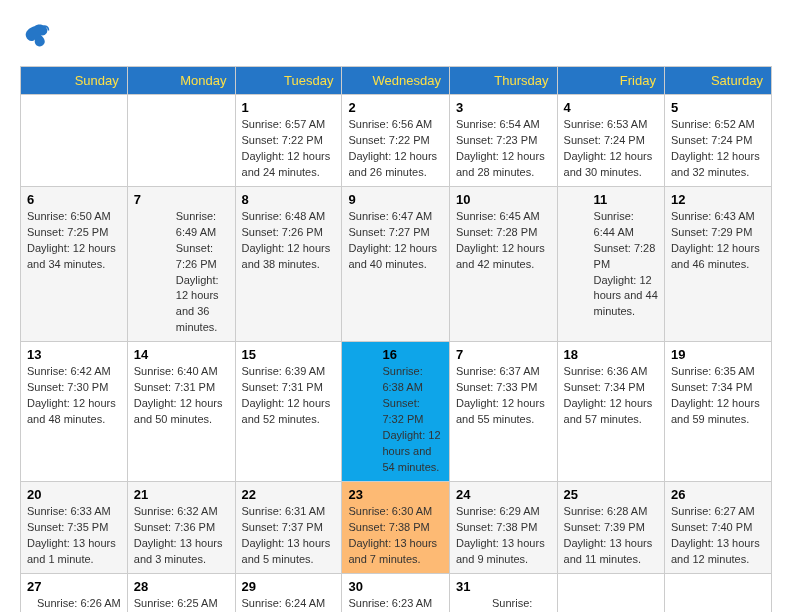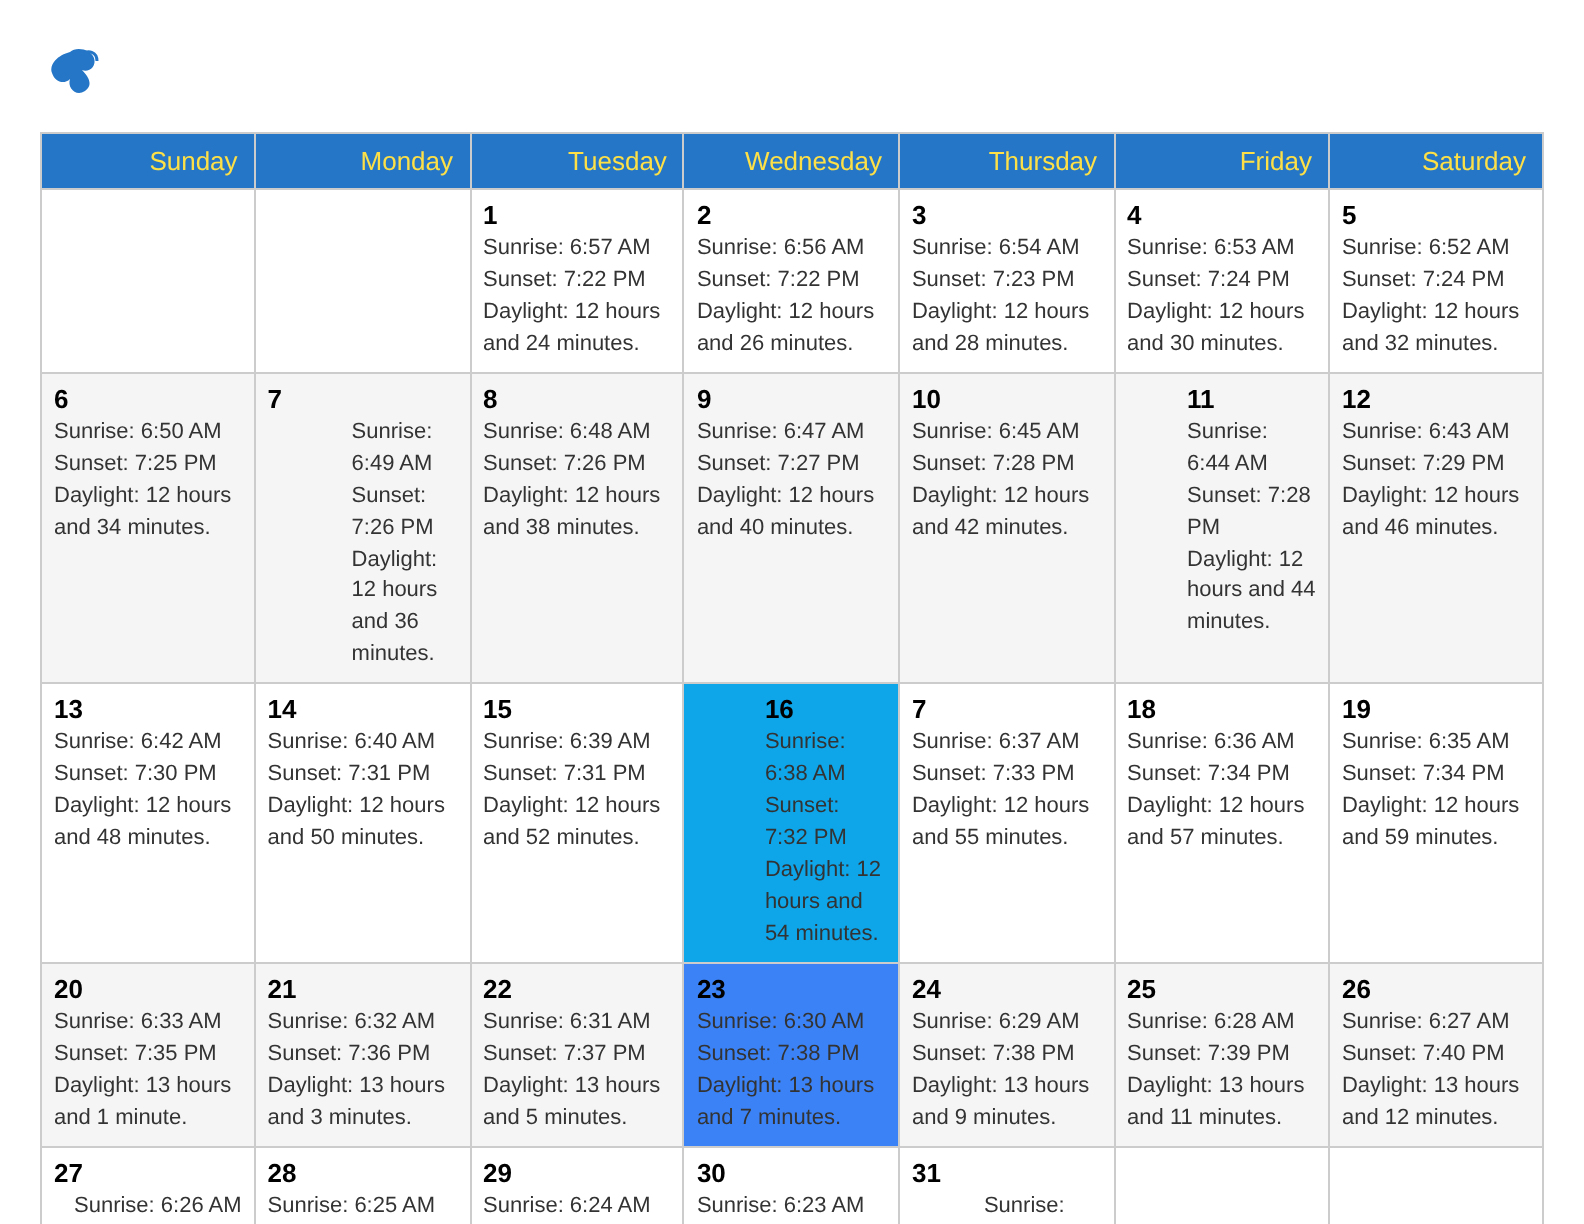--- a/index.html
+++ b/index.html
@@ -251,21 +251,21 @@
           <div class="day-info" style="white-space: pre-line;">Sunrise: 6:32 AM
 Sunset: 7:36 PM
 Daylight: 13 hours and 3 minutes.</div>
         </td>
         <td style="background: rgb(245, 245, 245);">
           <span class="day-number">22</span>
           <div class="day-info" style="white-space: pre-line;">Sunrise: 6:31 AM
 Sunset: 7:37 PM
 Daylight: 13 hours and 5 minutes.</div>
         </td>
-        <td style="background: #3b82f6;">
+        <td style="background: #fdba74;">
           <span class="day-number">23</span>
           <div class="day-info" style="white-space: pre-line;">Sunrise: 6:30 AM
 Sunset: 7:38 PM
 Daylight: 13 hours and 7 minutes.</div>
         </td>
         <td style="background: rgb(245, 245, 245);">
           <span class="day-number">24</span>
           <div class="day-info" style="white-space: pre-line;">Sunrise: 6:29 AM
 Sunset: 7:38 PM
 Daylight: 13 hours and 9 minutes.</div>

